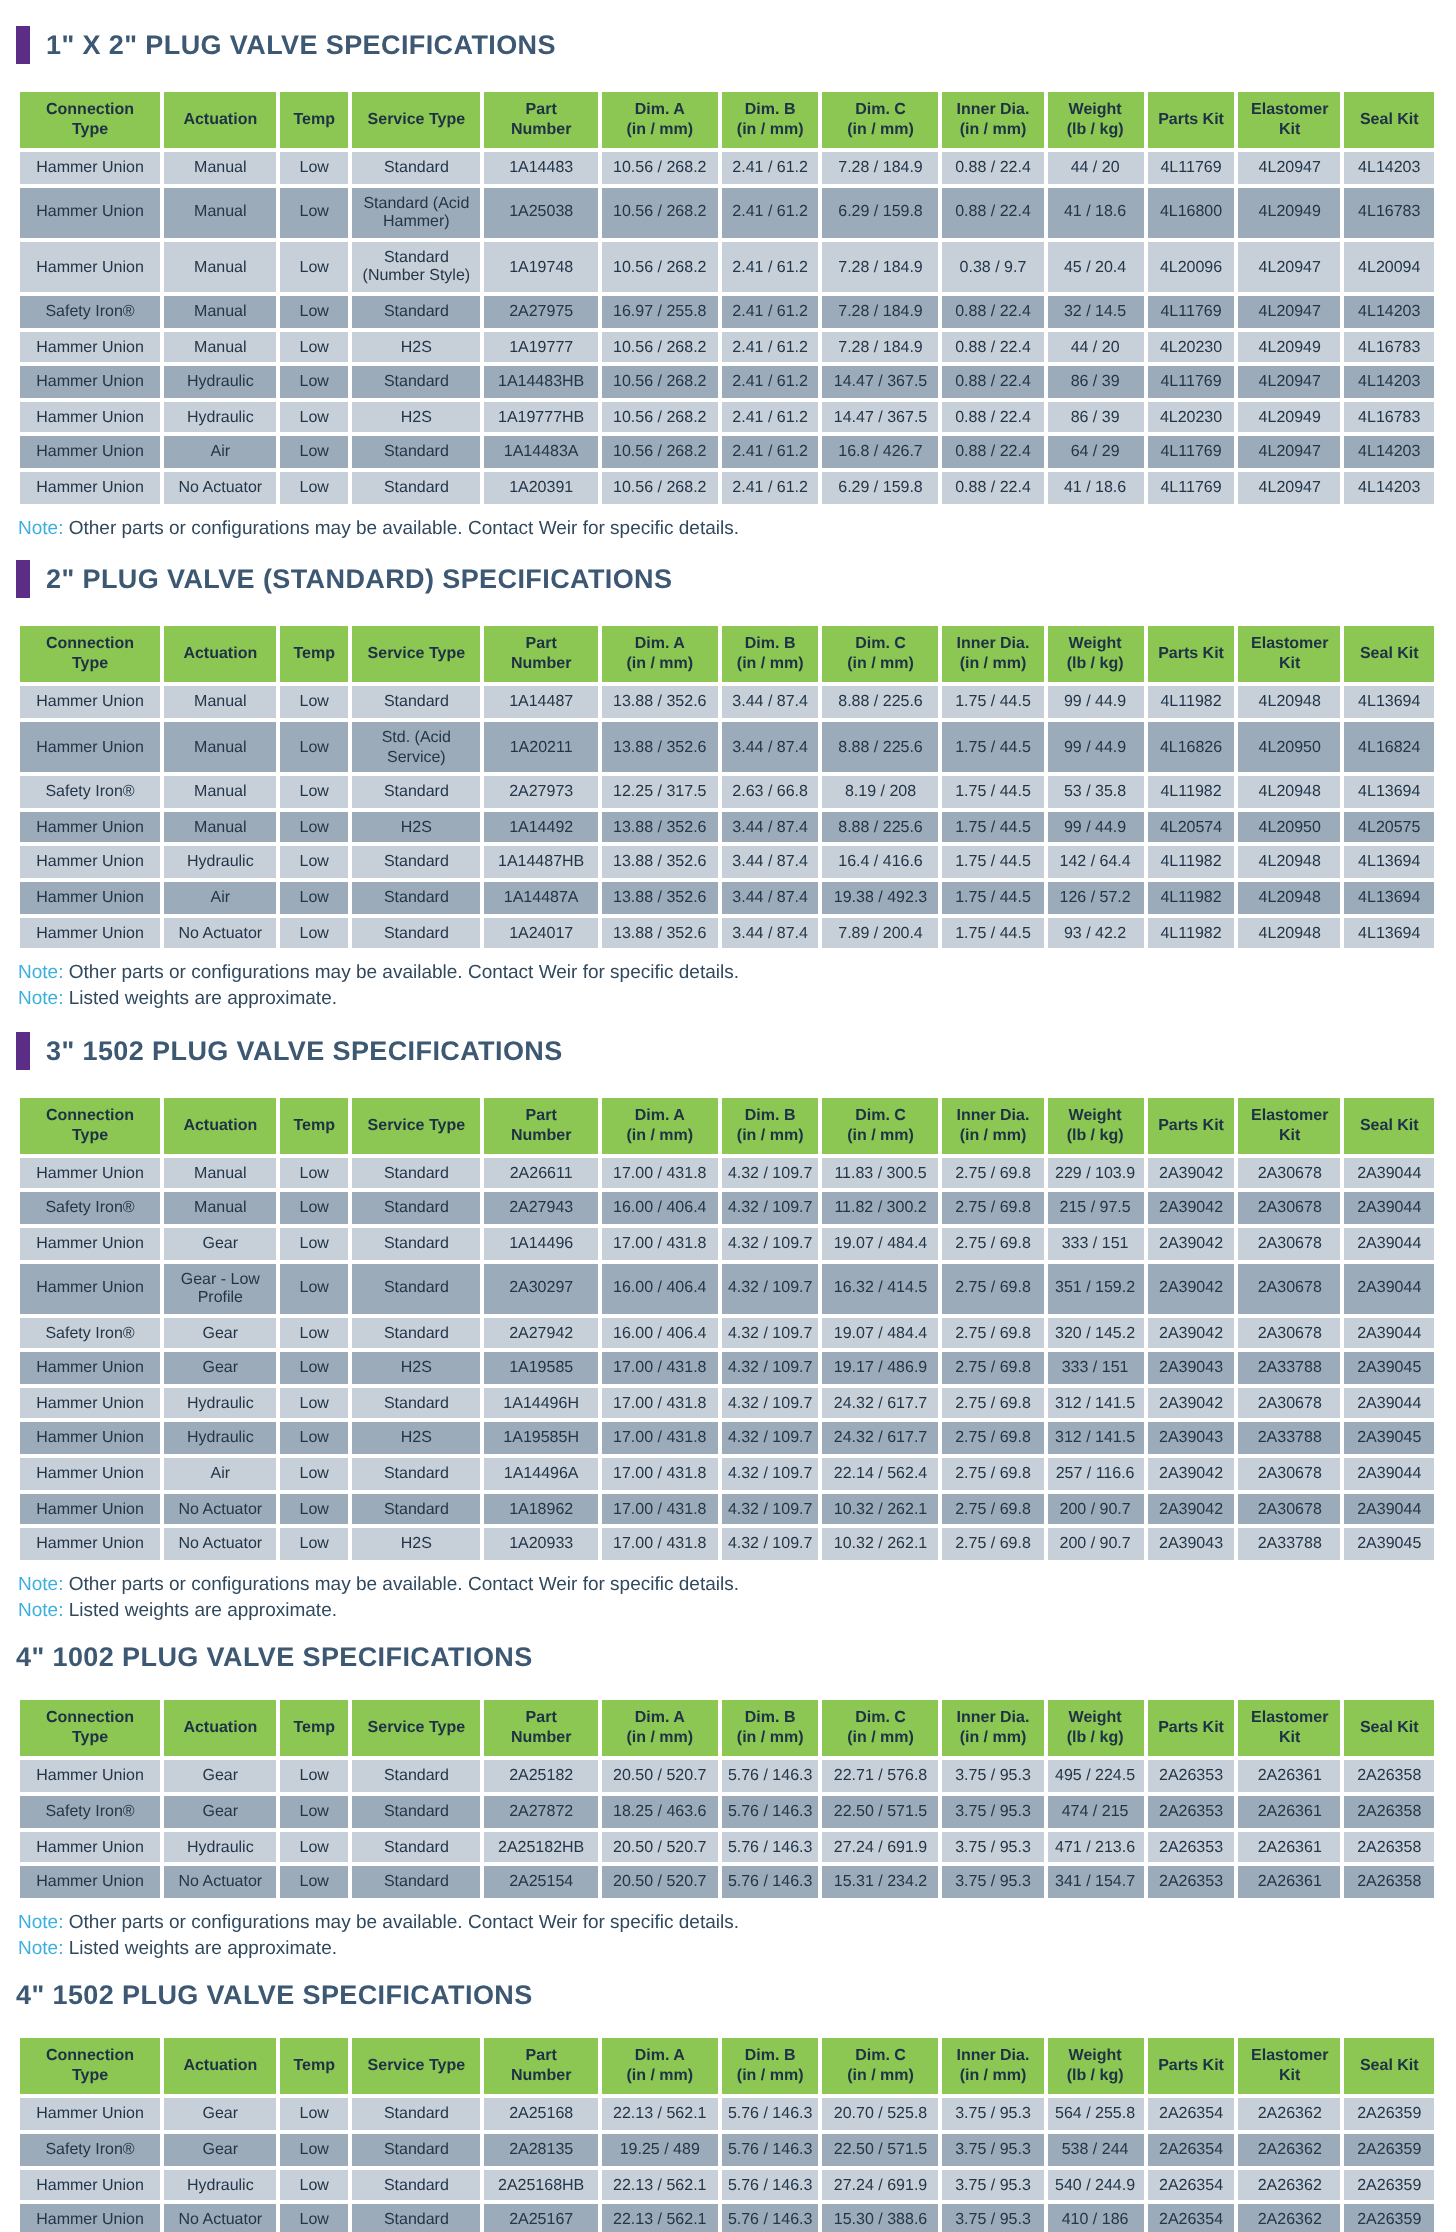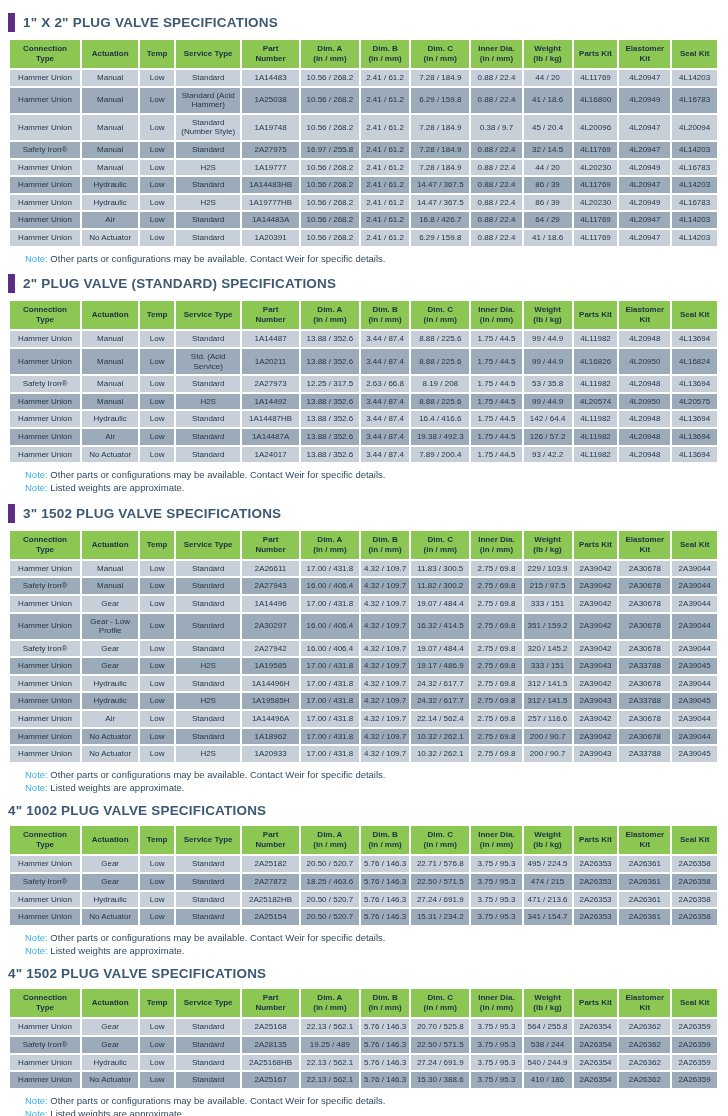--- a/index.html
+++ b/index.html
@@ -35,20 +35,21 @@
     letter-spacing: 0.2px;
     color: #3d5873;
     white-space: nowrap;
   }
   table.spec-table {
     width: 100%;
     table-layout: fixed;
     border-collapse: separate;
     border-spacing: 2px;
     background: #ffffff;
+    margin-top: 12px;
   }
   table.spec-table th {
     background: #8cc653;
     color: #1d3244;
     font-size: 8px;
     font-weight: bold;
     line-height: 1.25;
     text-align: center;
     vertical-align: middle;
     padding: 4px 1px;
@@ -72,21 +73,21 @@
   col.c5  { width: 8.2%; }
   col.c6  { width: 8.5%; }
   col.c7  { width: 7.0%; }
   col.c8  { width: 8.5%; }
   col.c9  { width: 7.3%; }
   col.c10 { width: 7.0%; }
   col.c11 { width: 6.4%; }
   col.c12 { width: 7.4%; }
   col.c13 { width: 6.5%; }
   .notes {
-    margin: 5px 0 3px 17px;
+    margin: 5px 0 3px 1px;
     font-size: 9.5px;
     line-height: 1.35;
     color: #31495d;
   }
   .note-label { color: #3bb0df; }
 </style>
 </head>
 <body>
 
 <div class="page">

